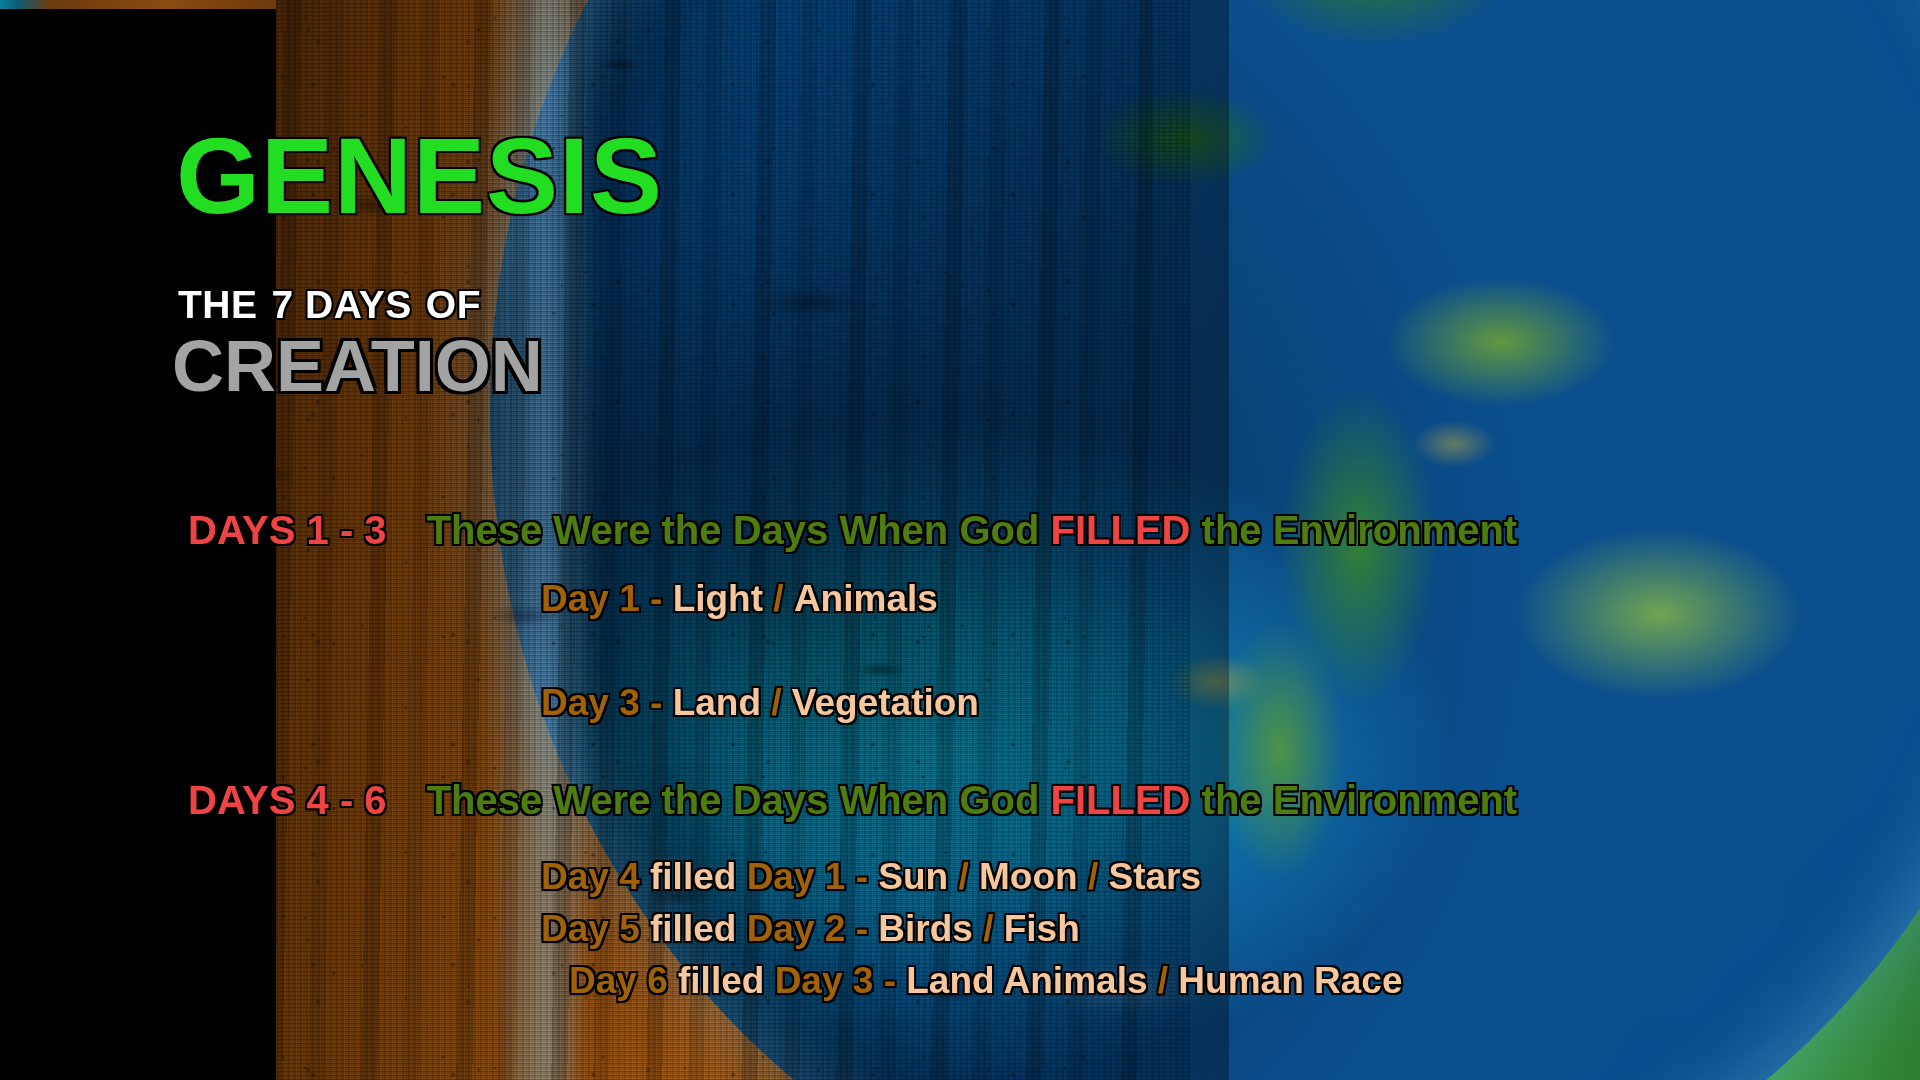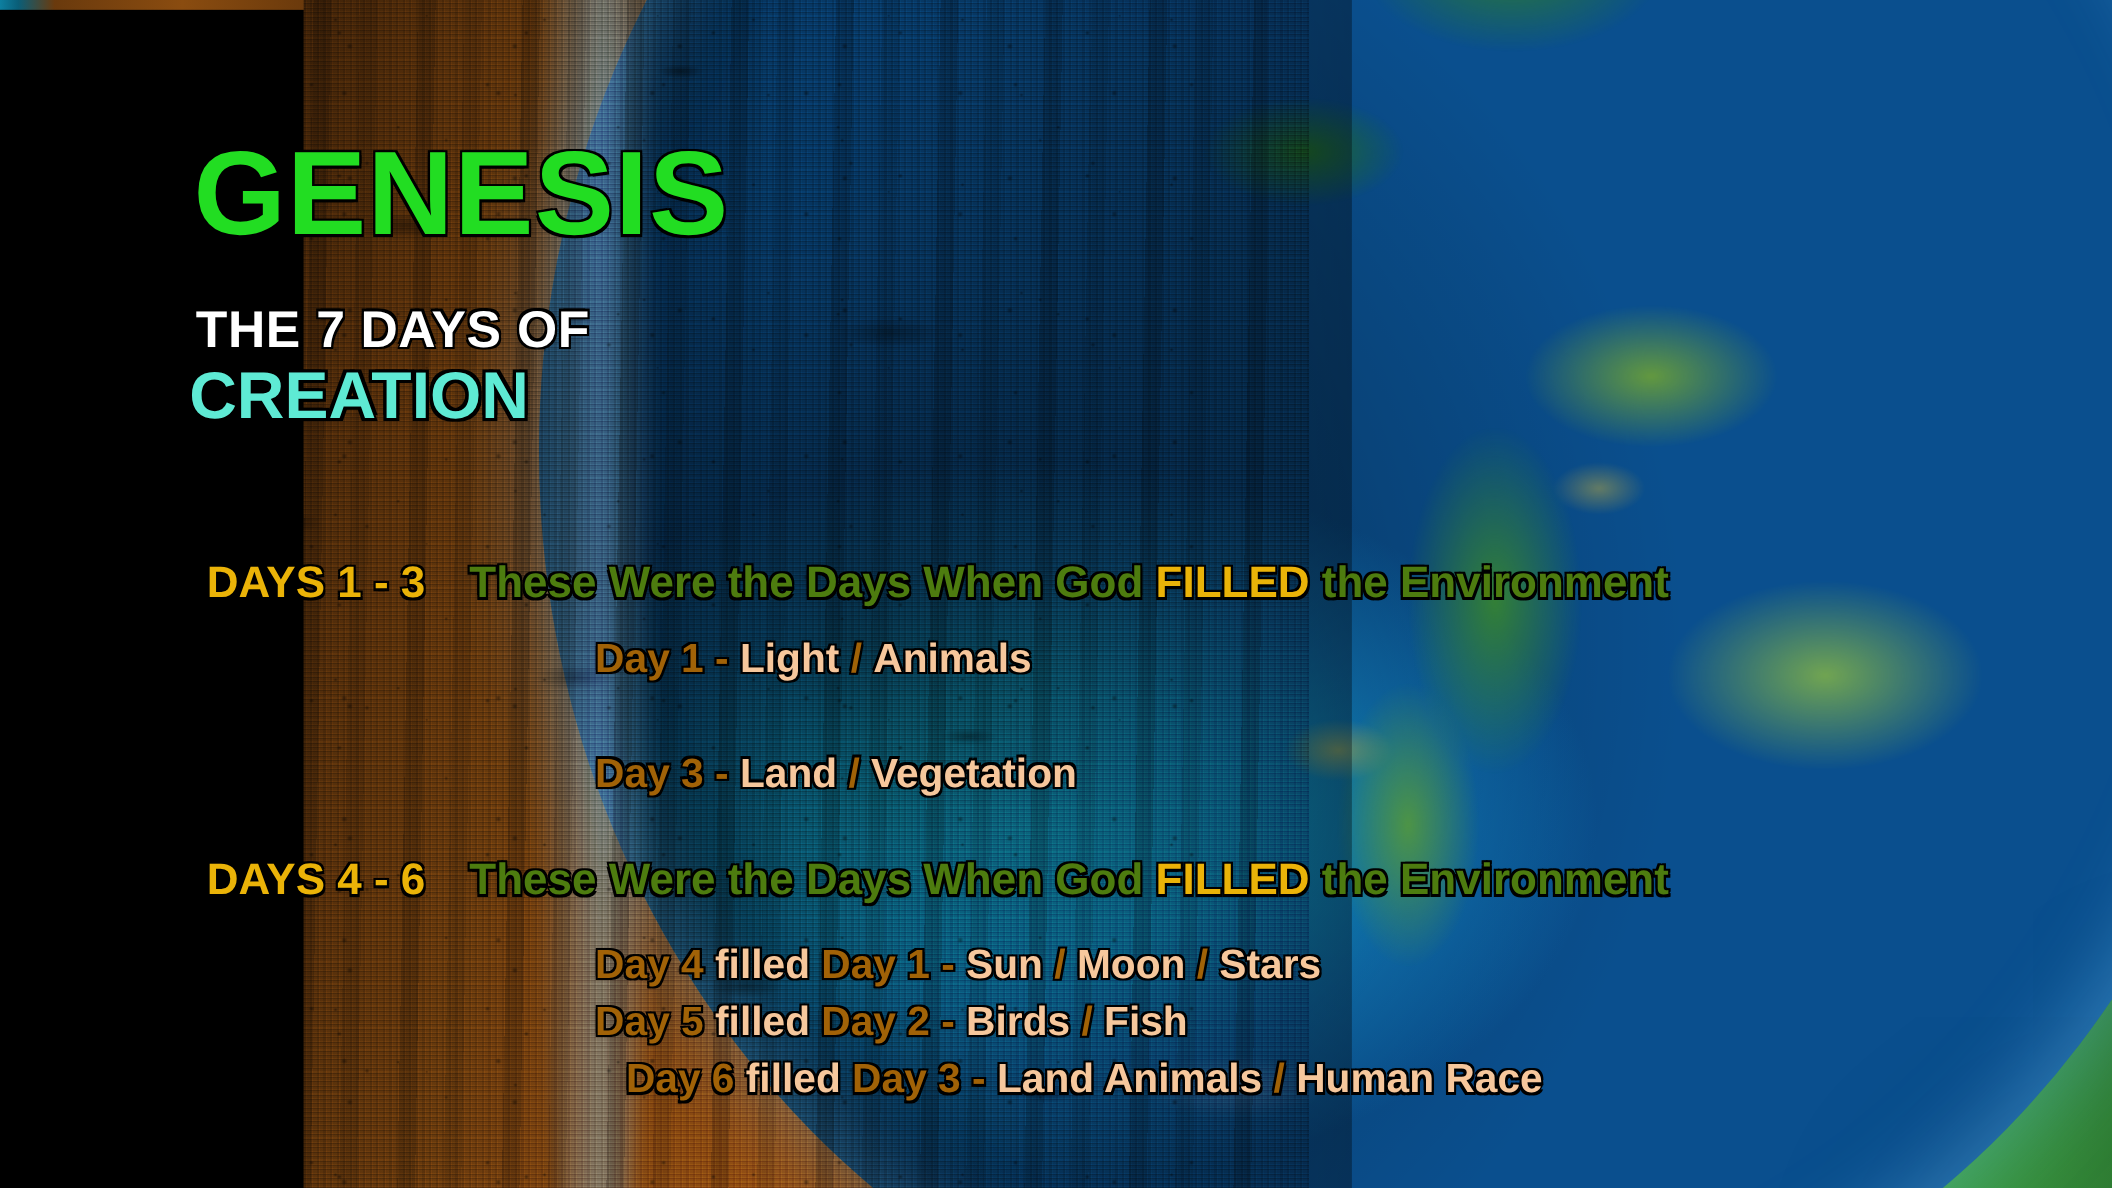--- a/index.html
+++ b/index.html
@@ -116,39 +116,39 @@
 
   .title-genesis{
     position:absolute;left:176px;top:122px;
     font-size:108px;font-weight:bold;letter-spacing:1px;line-height:1;
     color:#22dd22;
     -webkit-text-stroke:3px #000;
     paint-order:stroke fill;
     text-shadow:0 0 3px #000, 2px 2px 0 #000, -2px 2px 0 #000, 2px -2px 0 #000, -2px -2px 0 #000;
   }
   .title-sub1{
-    position:absolute;left:178px;top:275px;
-    font-size:47px;font-weight:bold;letter-spacing:0.5px;line-height:1;
+    position:absolute;left:178px;top:285px;
+    font-size:39px;font-weight:bold;letter-spacing:0.5px;line-height:1;
     color:#ffffff;
     -webkit-text-stroke:2.5px #000;paint-order:stroke fill;
     text-shadow:0 0 2px #000,2px 2px 0 #000,-2px 2px 0 #000,2px -2px 0 #000,-2px -2px 0 #000;
   }
   .title-sub1 .sp{display:inline-block;width:14px;}
   .title-creation{
     position:absolute;left:172px;top:330px;
-    font-size:60px;font-weight:bold;letter-spacing:0px;line-height:1;
-    color:#5eead4;
+    font-size:72px;font-weight:bold;letter-spacing:0px;line-height:1;
+    color:#a3a3a3;
     -webkit-text-stroke:3px #000;paint-order:stroke fill;
     text-shadow:0 0 2px #000,3px 3px 0 #000,-3px 3px 0 #000,3px -3px 0 #000,-3px -3px 0 #000;
   }
 
   .hdr{position:absolute;font-size:40px;font-weight:bold;line-height:1;white-space:nowrap;
     -webkit-text-stroke:2.6px #000;paint-order:stroke fill;
     text-shadow:0 0 2px #000,2px 2px 0 #000,-2px 2px 0 #000,2px -2px 0 #000,-2px -2px 0 #000;}
-  .hdr .g{color:#eab308;}
+  .hdr .g{color:#ef4444;}
   .hdr .w{color:#4d7c0f;}
 
   .hdr-days13{left:188px;top:510px;}
   .hdr-days46{left:188px;top:780px;}
   .hdr .gap{display:inline-block;width:40px;}
 
   .lst{position:absolute;font-size:37px;font-weight:bold;line-height:1;white-space:nowrap;
     -webkit-text-stroke:2.4px #000;paint-order:stroke fill;
     text-shadow:0 0 2px #000,2px 2px 0 #000,-2px 2px 0 #000,2px -2px 0 #000,-2px -2px 0 #000;}
   .lst .g{color:#a16207;}

